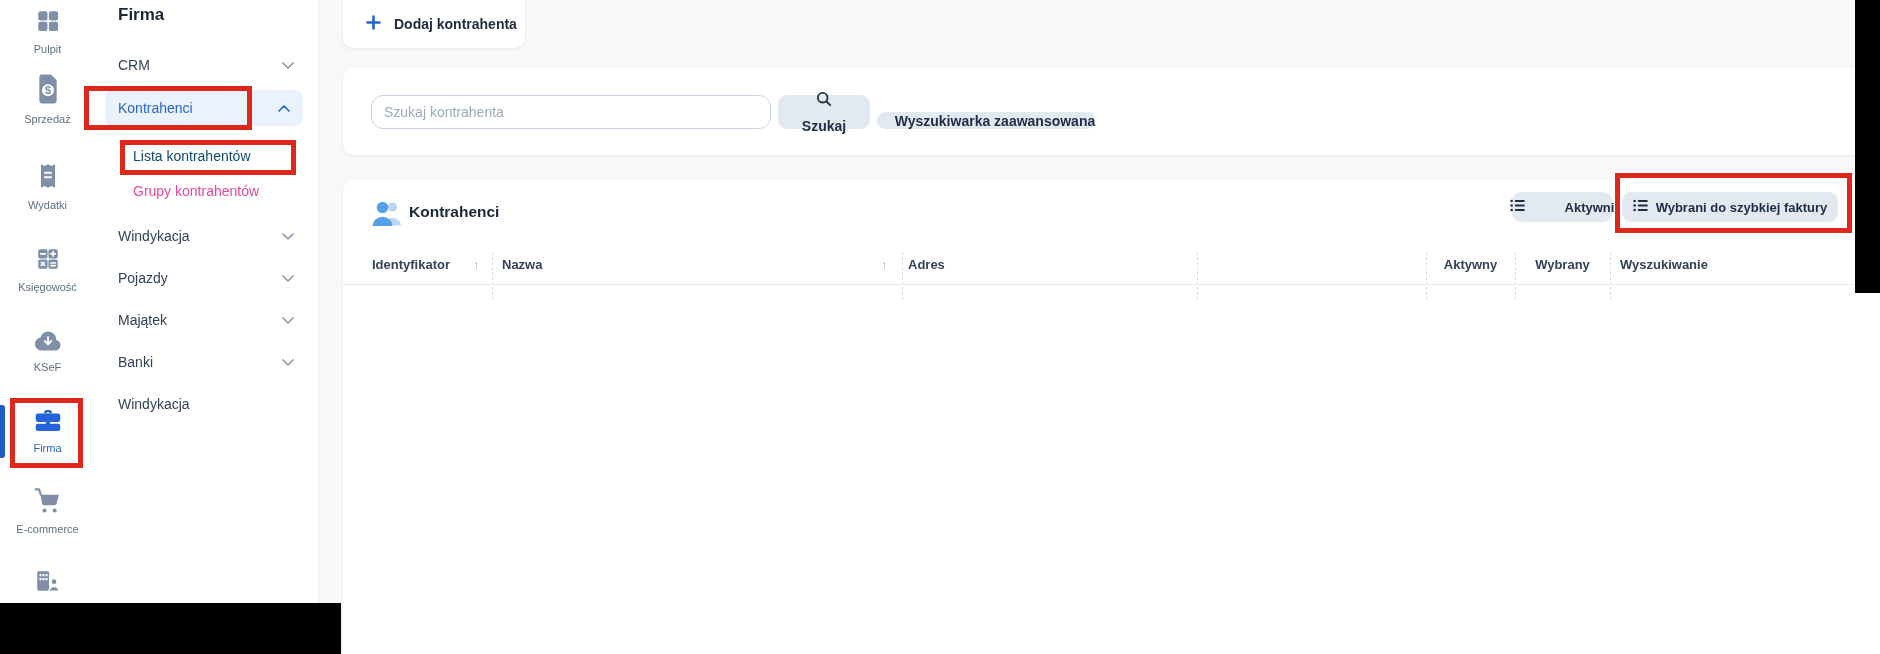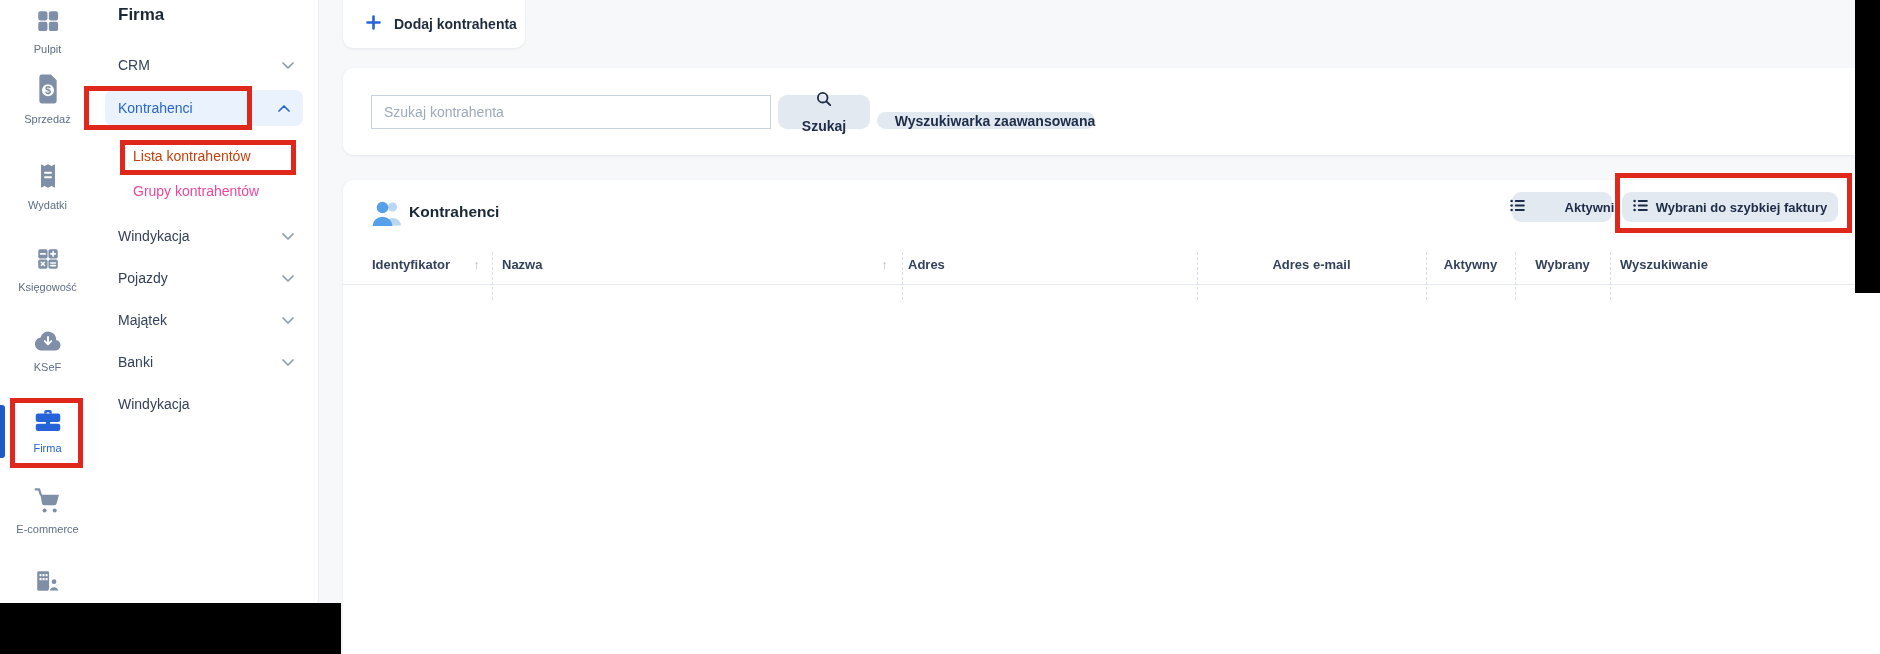--- a/index.html
+++ b/index.html
@@ -16,35 +16,35 @@
 
   
   .snav{position:absolute;left:95px;top:0;width:223px;height:654px;background:#fff;border-right:1px solid #eceef2;z-index:2;}
   .snav-title{position:absolute;left:23px;top:5px;font-size:17px;font-weight:700;color:#1c2737;}
   .nav-row{position:absolute;left:23px;width:176px;display:flex;justify-content:space-between;align-items:center;
            font-size:14px;font-weight:500;color:#33425a;cursor:pointer;}
   .nr-crm{top:57px}.nr-prac{top:228px}.nr-poj{top:270px}.nr-maj{top:312px}.nr-banki{top:354px}.nr-wind{top:396px}
   .nav-active{position:absolute;left:10px;top:90px;width:198px;height:36px;background:#e9f2fd;border-radius:8px;
               display:flex;align-items:center;justify-content:space-between;padding:0 13px;box-sizing:border-box;
               color:#2a66cf;font-size:14px;font-weight:500;cursor:pointer;}
-  .sub-row{position:absolute;left:38px;font-size:14px;font-weight:500;color:#c2410c;cursor:pointer;}
+  .sub-row{position:absolute;left:38px;font-size:14px;font-weight:500;color:#0c4a6e;cursor:pointer;}
   .sr-lista{top:148px}
   .sr-grupy{top:183px;color:#ec4899;}
   .chev{display:inline-flex;color:#8e9cb0;}
   .chev-blue{color:#2a66cf;}
 
   
   .main{position:absolute;left:318px;top:0;width:1562px;height:654px;background:#f6f8fa;z-index:1;}
   .card{background:#fff;border-radius:10px;box-shadow:0 1px 3px rgba(25,39,60,.08);}
   .add-card{position:absolute;left:25px;top:-12px;width:182px;height:60px;display:flex;align-items:center;gap:13px;
             padding:12px 0 0 23px;box-sizing:border-box;cursor:pointer;}
   .add-label{font-size:14px;font-weight:600;color:#1e2b3e;white-space:nowrap;}
 
   .search-panel{position:absolute;left:25px;top:68px;width:1537px;height:87px;}
-  .search-input{position:absolute;left:28px;top:27px;width:400px;height:34px;border:1px solid #c9d3df;border-radius:0;
+  .search-input{position:absolute;left:28px;top:27px;width:400px;height:34px;border:1px solid #c9d3df;border-radius:12px;
                 padding:0 12px;font-size:14px;color:#33425a;box-sizing:border-box;font-family:inherit;background:#fff;outline:none;}
   .search-input::placeholder{color:#9dabbc;}
   .btn{display:flex;align-items:center;justify-content:center;gap:8px;background:#e3e9f0;border:none;border-radius:9px;
        font-size:14px;font-weight:600;color:#1d2c47;cursor:pointer;box-sizing:border-box;font-family:inherit;white-space:nowrap;}
   .btn-szukaj{position:absolute;left:435px;top:27px;width:92px;height:34px;flex-direction:column;}
   .btn-adv{position:absolute;left:534px;top:44px;width:218px;height:17px;padding-left:24px;}
 
   .panel{position:absolute;left:25px;top:180px;width:1537px;height:474px;border-radius:10px 10px 0 0;}
   .people-icon{position:absolute;left:28px;top:19px;}
   .panel-title{position:absolute;left:66px;top:23px;font-size:15.5px;font-weight:700;color:#1b2838;}
@@ -331,21 +331,20 @@
         <span class="sort so-1">↑</span>
         <span class="sep sp-1"></span>
 
         <span class="th th-2">Nazwa</span>
         <span class="sort so-2">↑</span>
         <span class="sep sp-2"></span>
 
         <span class="th th-3">Adres</span>
         <span class="sep sp-3"></span>
 
-        <span class="th th-4 th-c">Adres e-mail</span>
         <span class="sep sp-4"></span>
 
         <span class="th th-5 th-c">Aktywny</span>
         <span class="sep sp-5"></span>
 
         <span class="th th-6 th-c">Wybrany</span>
         <span class="sep sp-6"></span>
 
         <span class="th th-7">Wyszukiwanie</span>
       </div>

